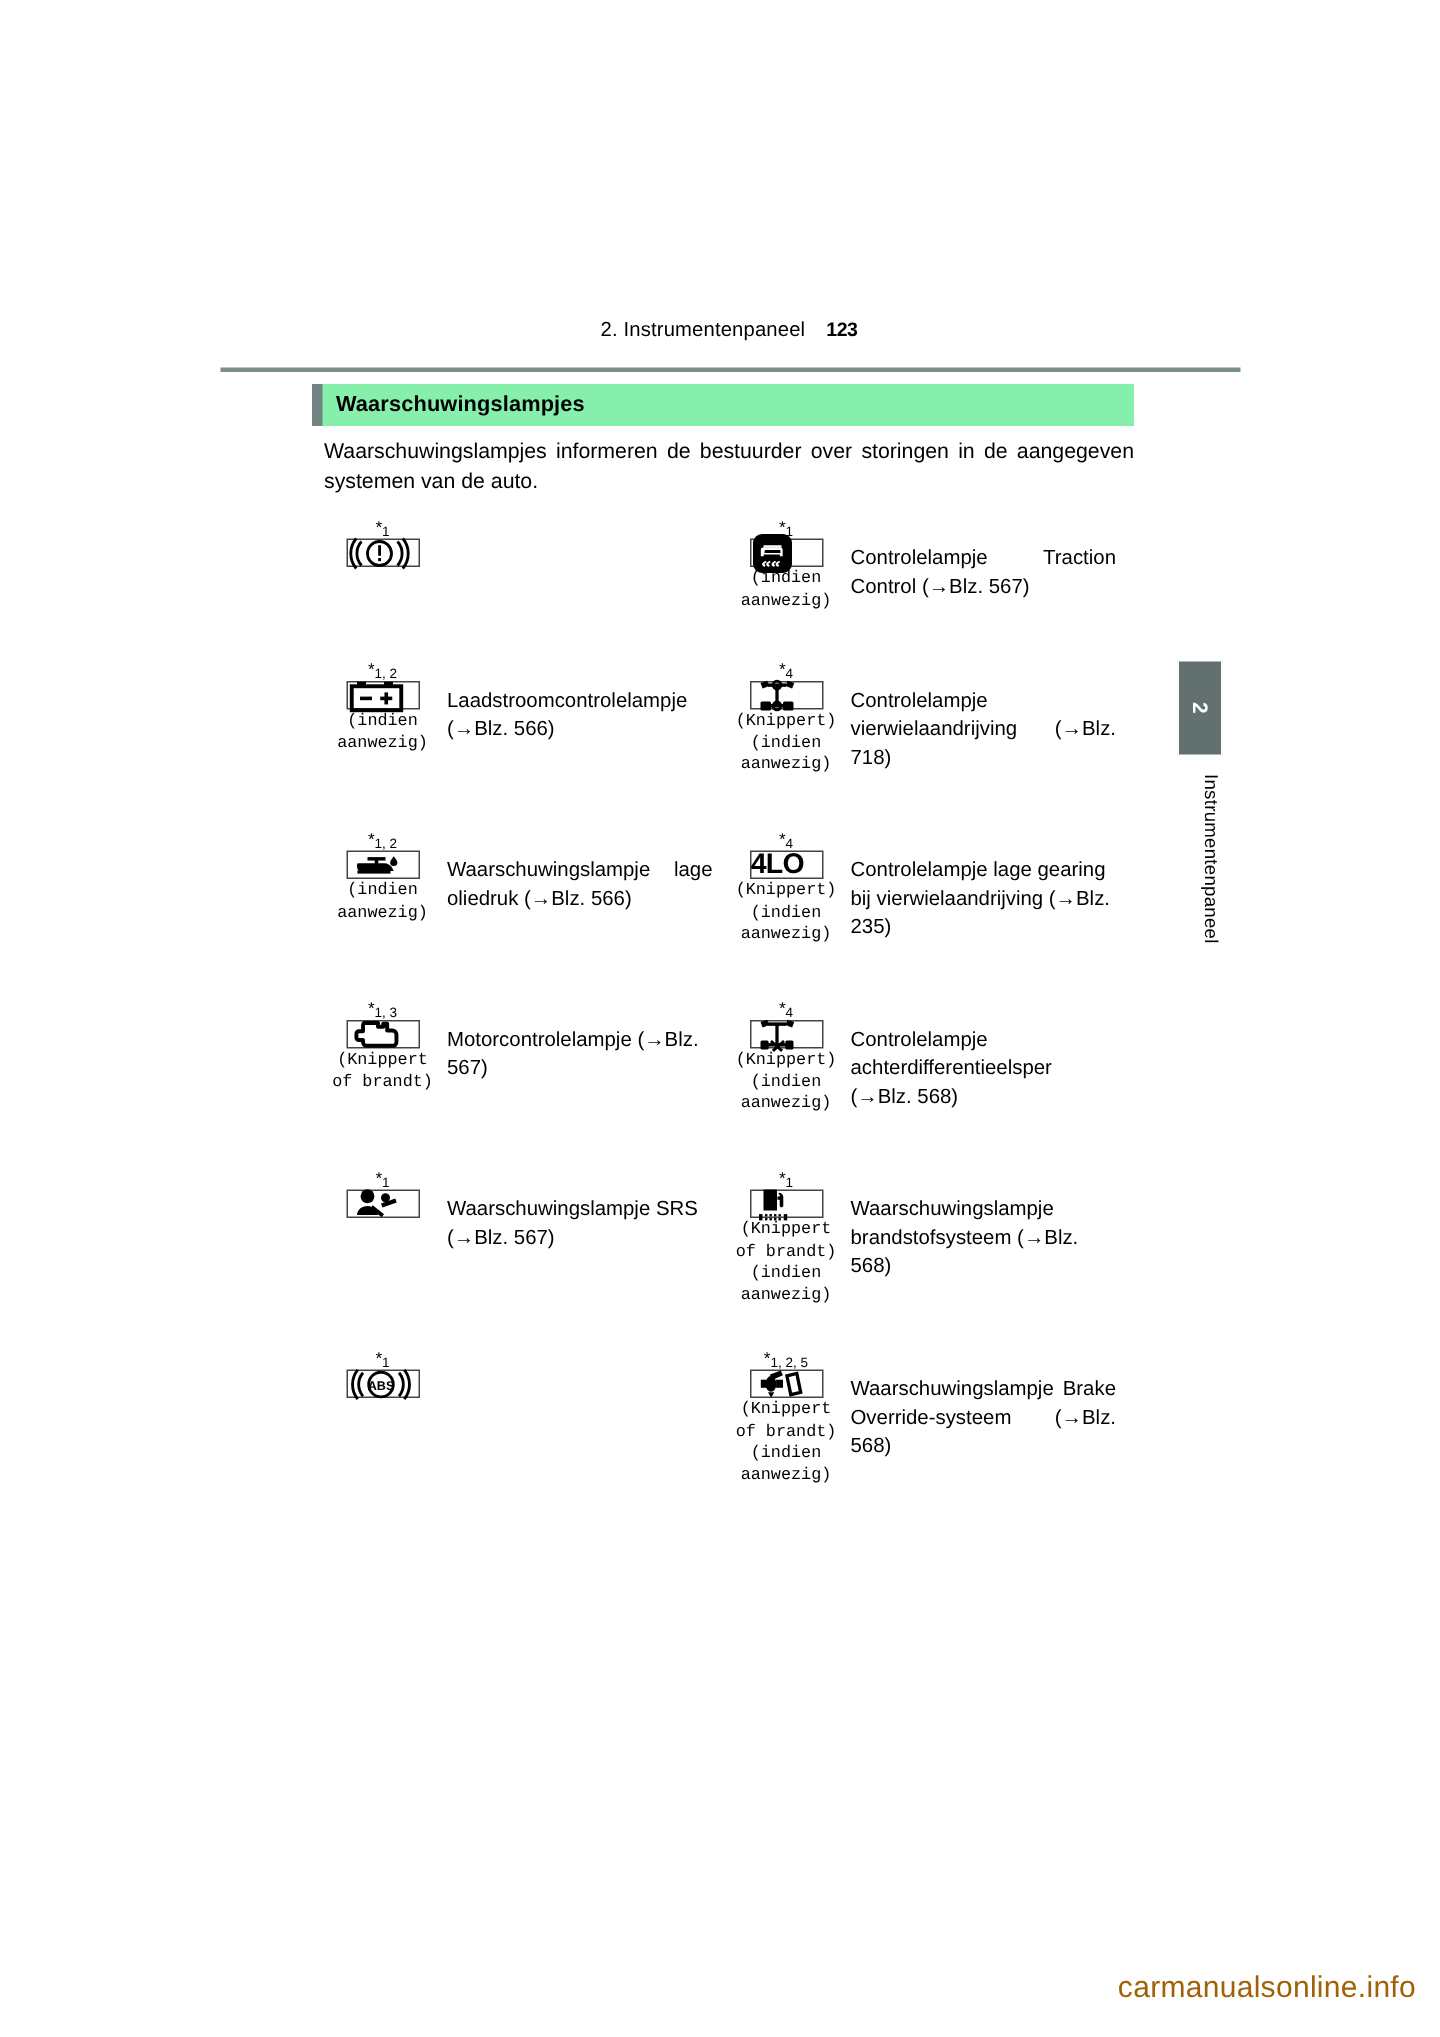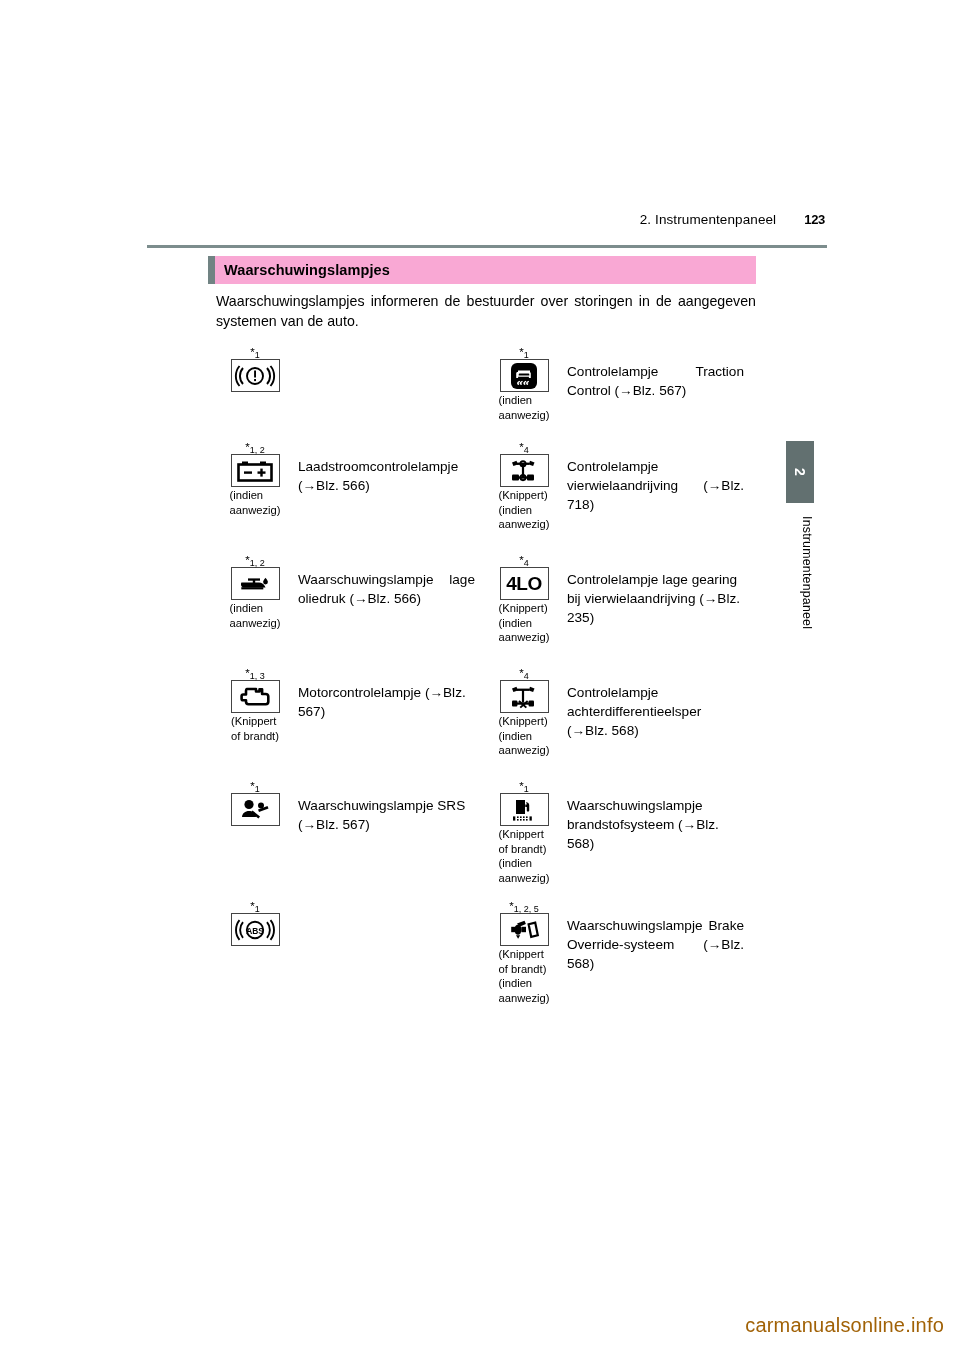--- a/index.html
+++ b/index.html
@@ -20,22 +20,22 @@
   #page-header {
     position: absolute;
     left: 147px;
     top: 212px;
     width: 680px;
     height: 34px;
   }
   #page-header .hdr-row {
     display: flex;
     align-items: baseline;
-    justify-content: flex-end;
-    gap: 28px;
+    justify-content: center;
+    gap: 14px;
     padding-right: 2px;
   }
   #page-header .chapter-title {
     font-size: 13.5px;
     letter-spacing: 0.1px;
   }
   #page-header .page-number {
     font-size: 13px;
     font-weight: bold;
     letter-spacing: -0.3px;
@@ -49,21 +49,21 @@
     background: #7c8d8d;
   }
 
   
   #section-bar {
     position: absolute;
     left: 208px;
     top: 256px;
     width: 548px;
     height: 28px;
-    background: #f9a8d4;
+    background: #86efac;
     display: flex;
     align-items: center;
   }
   #section-bar .accent {
     width: 7px;
     height: 28px;
     background: #718383;
     flex: 0 0 auto;
   }
   #section-bar .section-title {
@@ -120,32 +120,33 @@
     white-space: nowrap;
   }
   .star sub {
     font-size: 9px;
     vertical-align: baseline;
     position: relative;
     top: 2px;
   }
   .icon-box {
     width: 49px;
-    height: 33px;
+    height: 19px;
     border: 1.2px solid #444;
     background: #fff;
     display: flex;
     align-items: center;
-    justify-content: center;
+    justify-content: flex-start;
     box-sizing: border-box;
   }
   .icon-note {
-    text-align: left;
+    text-align: center;
     white-space: pre-line;
     margin-top: 1px;
+    font-family: Liberation Mono, monospace;
   }
 
   .desc-cell {
     flex: 1 1 auto;
     font-size: 13.6px;
     line-height: 19px;
     padding-top: 17px;
     text-align: justify;
     padding-right: 4px;
   }

